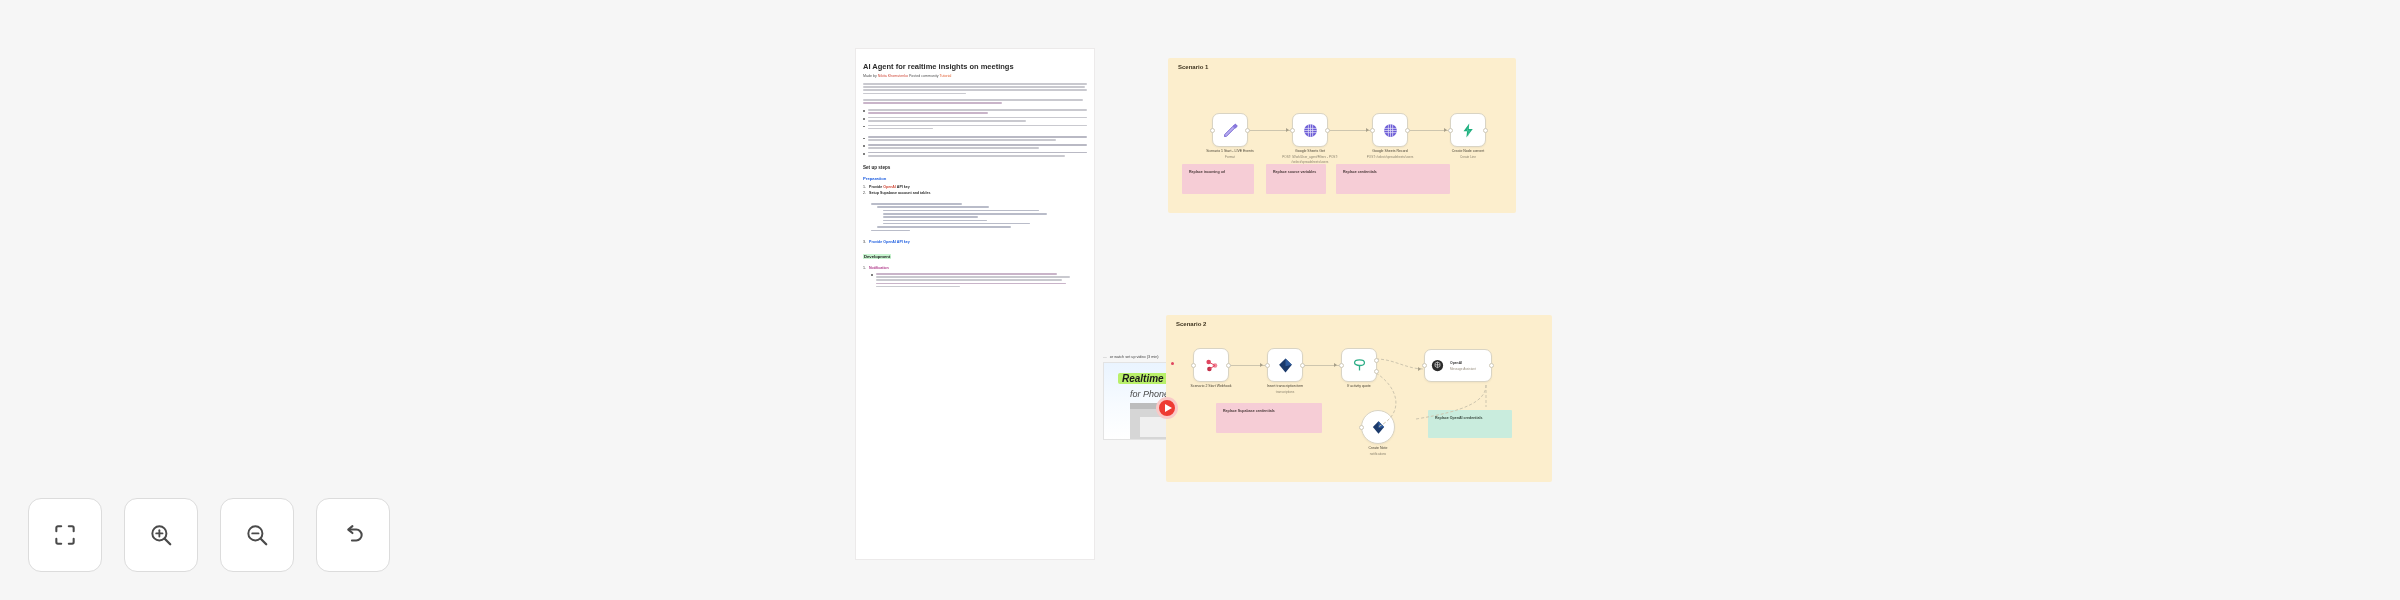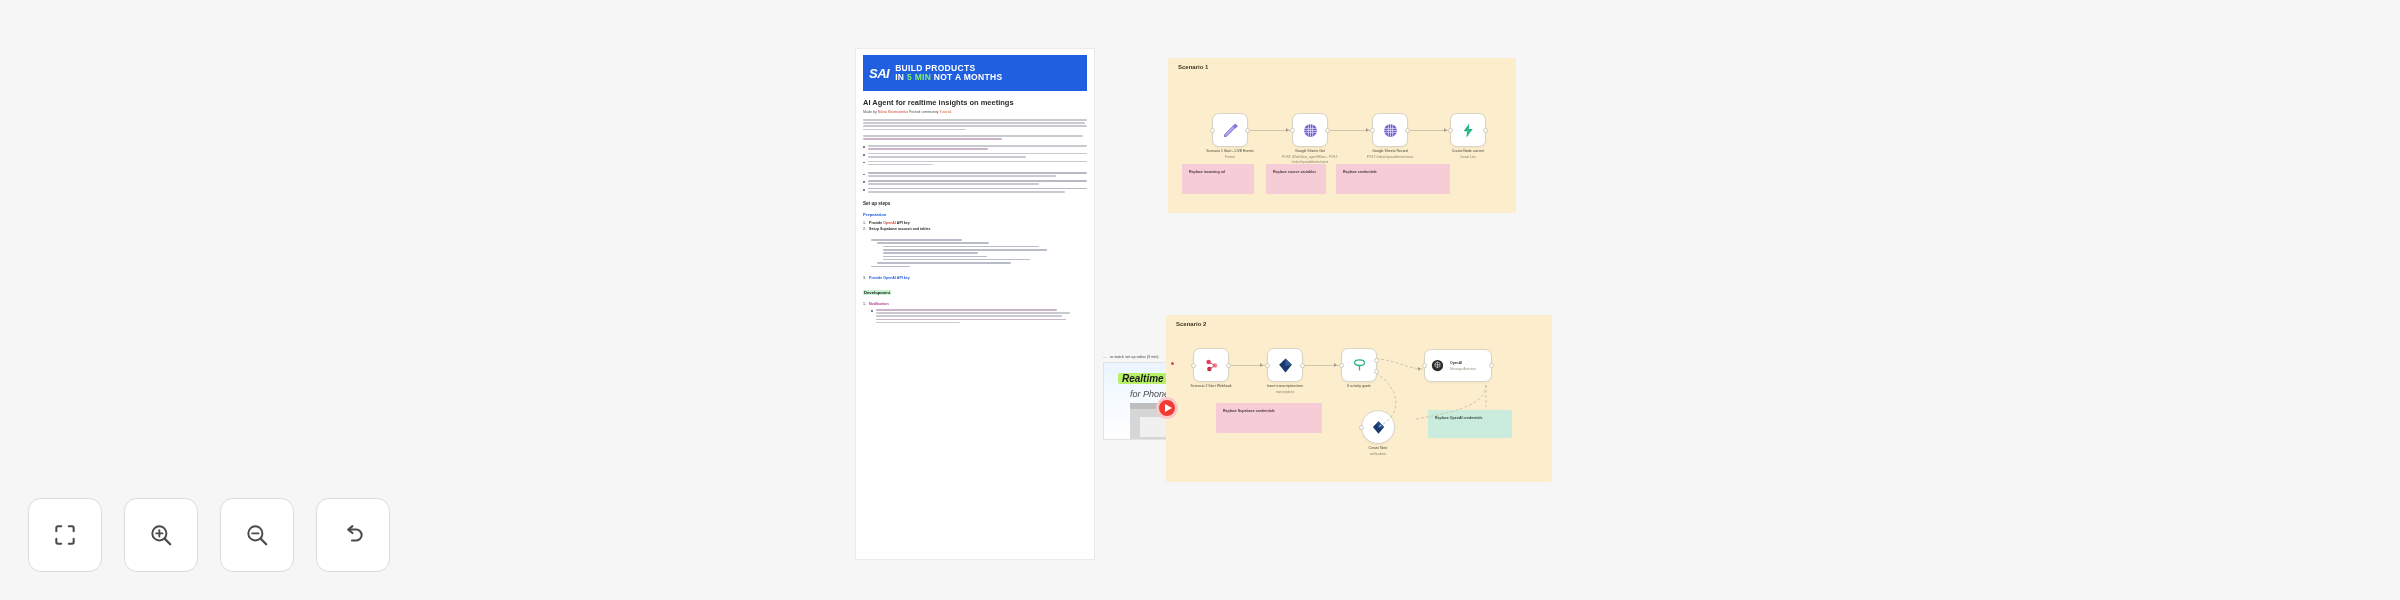--- a/index.html
+++ b/index.html
@@ -249,27 +249,20 @@
   }
 </style>
 </head>
 <body>
 
 <div class="canvas-root">
 
   <div class="doc-panel">
     <div class="doc-inner">
 
-      <div class="doc-banner">
-        <span class="banner-logo">SAI</span>
-        <span class="banner-lines">
-          <span class="banner-l1">BUILD PRODUCTS</span>
-          <span class="banner-l2"><span>IN </span><span class="hl">5 MIN</span><span> NOT A MONTHS</span></span>
-        </span>
-      </div>
 
       <div class="doc-title">AI Agent for realtime insights on meetings</div>
       <div class="doc-byline"><span>Made by </span><span class="lnk">Nikita Khomutenko</span><span> Posted community </span><span class="lnk2">Tutorial</span></div>
 
       <div class="para">
         <div class="tl" style="width:100%"></div>
         <div class="tl" style="width:99%"></div>
         <div class="tl" style="width:100%"></div>
         <div class="tl" style="width:46%"></div>
       </div>

